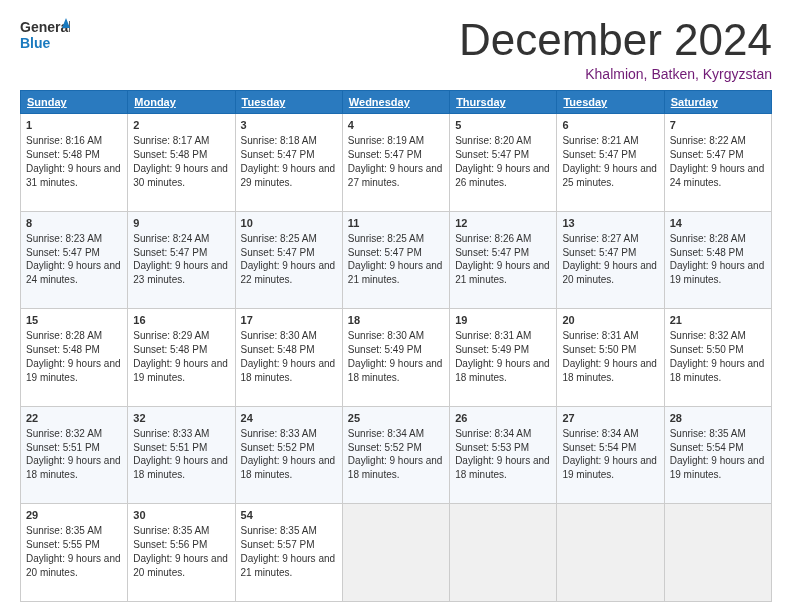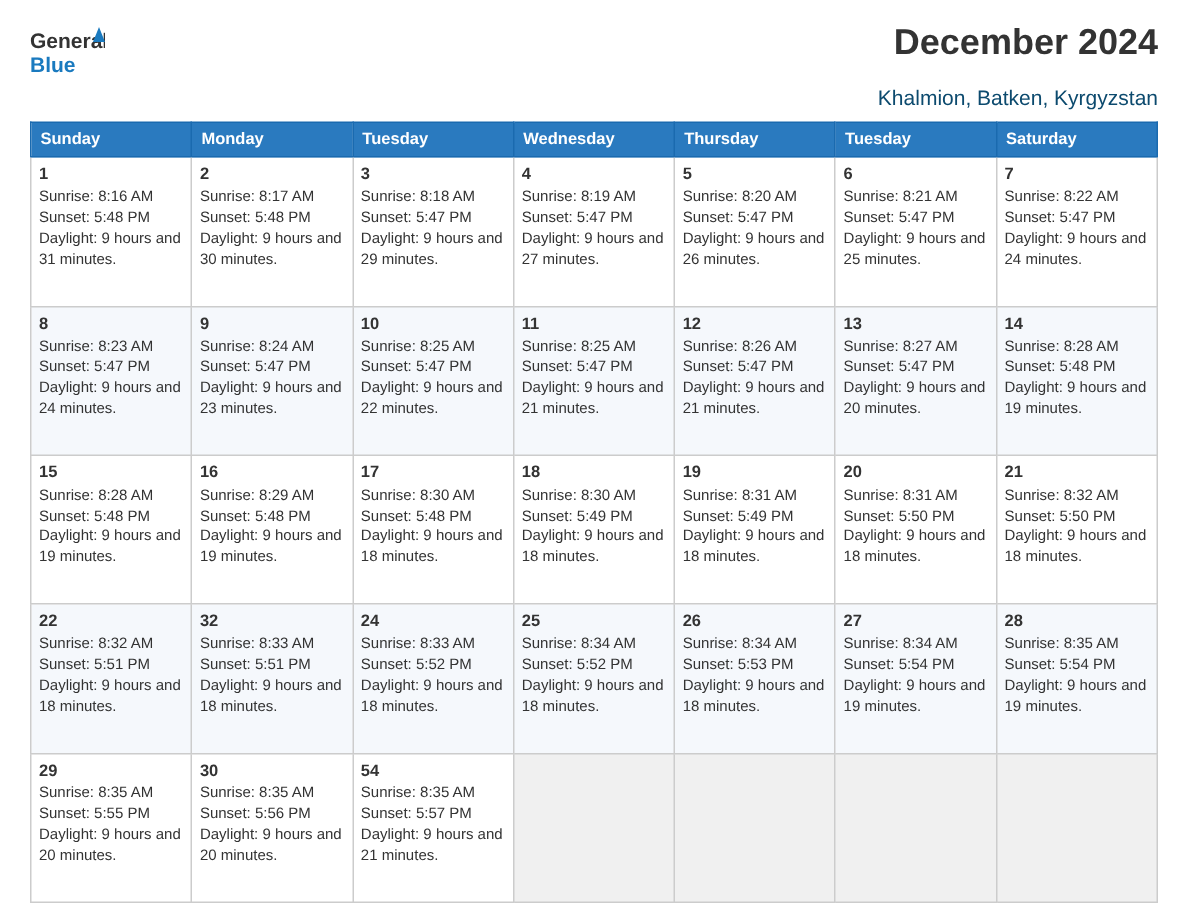--- a/index.html
+++ b/index.html
@@ -25,44 +25,45 @@
     }
     .logo {
       display: flex;
       align-items: center;
       gap: 4px;
     }
     .title-block {
       text-align: right;
     }
     .main-title {
-      font-size: 24px;
-      font-weight: bold;
+      font-size: 44px;
+      font-weight: normal;
       color: #333;
       line-height: 1.1;
     }
     .subtitle {
       font-size: 14px;
-      color: #0c4a6e;
-      margin-top: 15px;
+      color: #701a75;
+      margin-top: 2px;
     }
     .calendar {
       width: 100%;
       border-collapse: collapse;
       flex: 1;
       font-size: 9.5px;
     }
     .calendar thead tr th {
       background: #2a7abf;
       color: #fff;
       text-align: left;
       padding: 5px 6px;
       font-size: 11px;
       font-weight: bold;
       border: 1px solid #1a6aaf;
+      text-decoration: underline;
     }
     .calendar tbody tr td {
       border: 1px solid #ccc;
       vertical-align: top;
       padding: 4px 5px;
       width: calc(100% / 7);
       background: #fff;
       color: #333;
       line-height: 1.35;
     }

